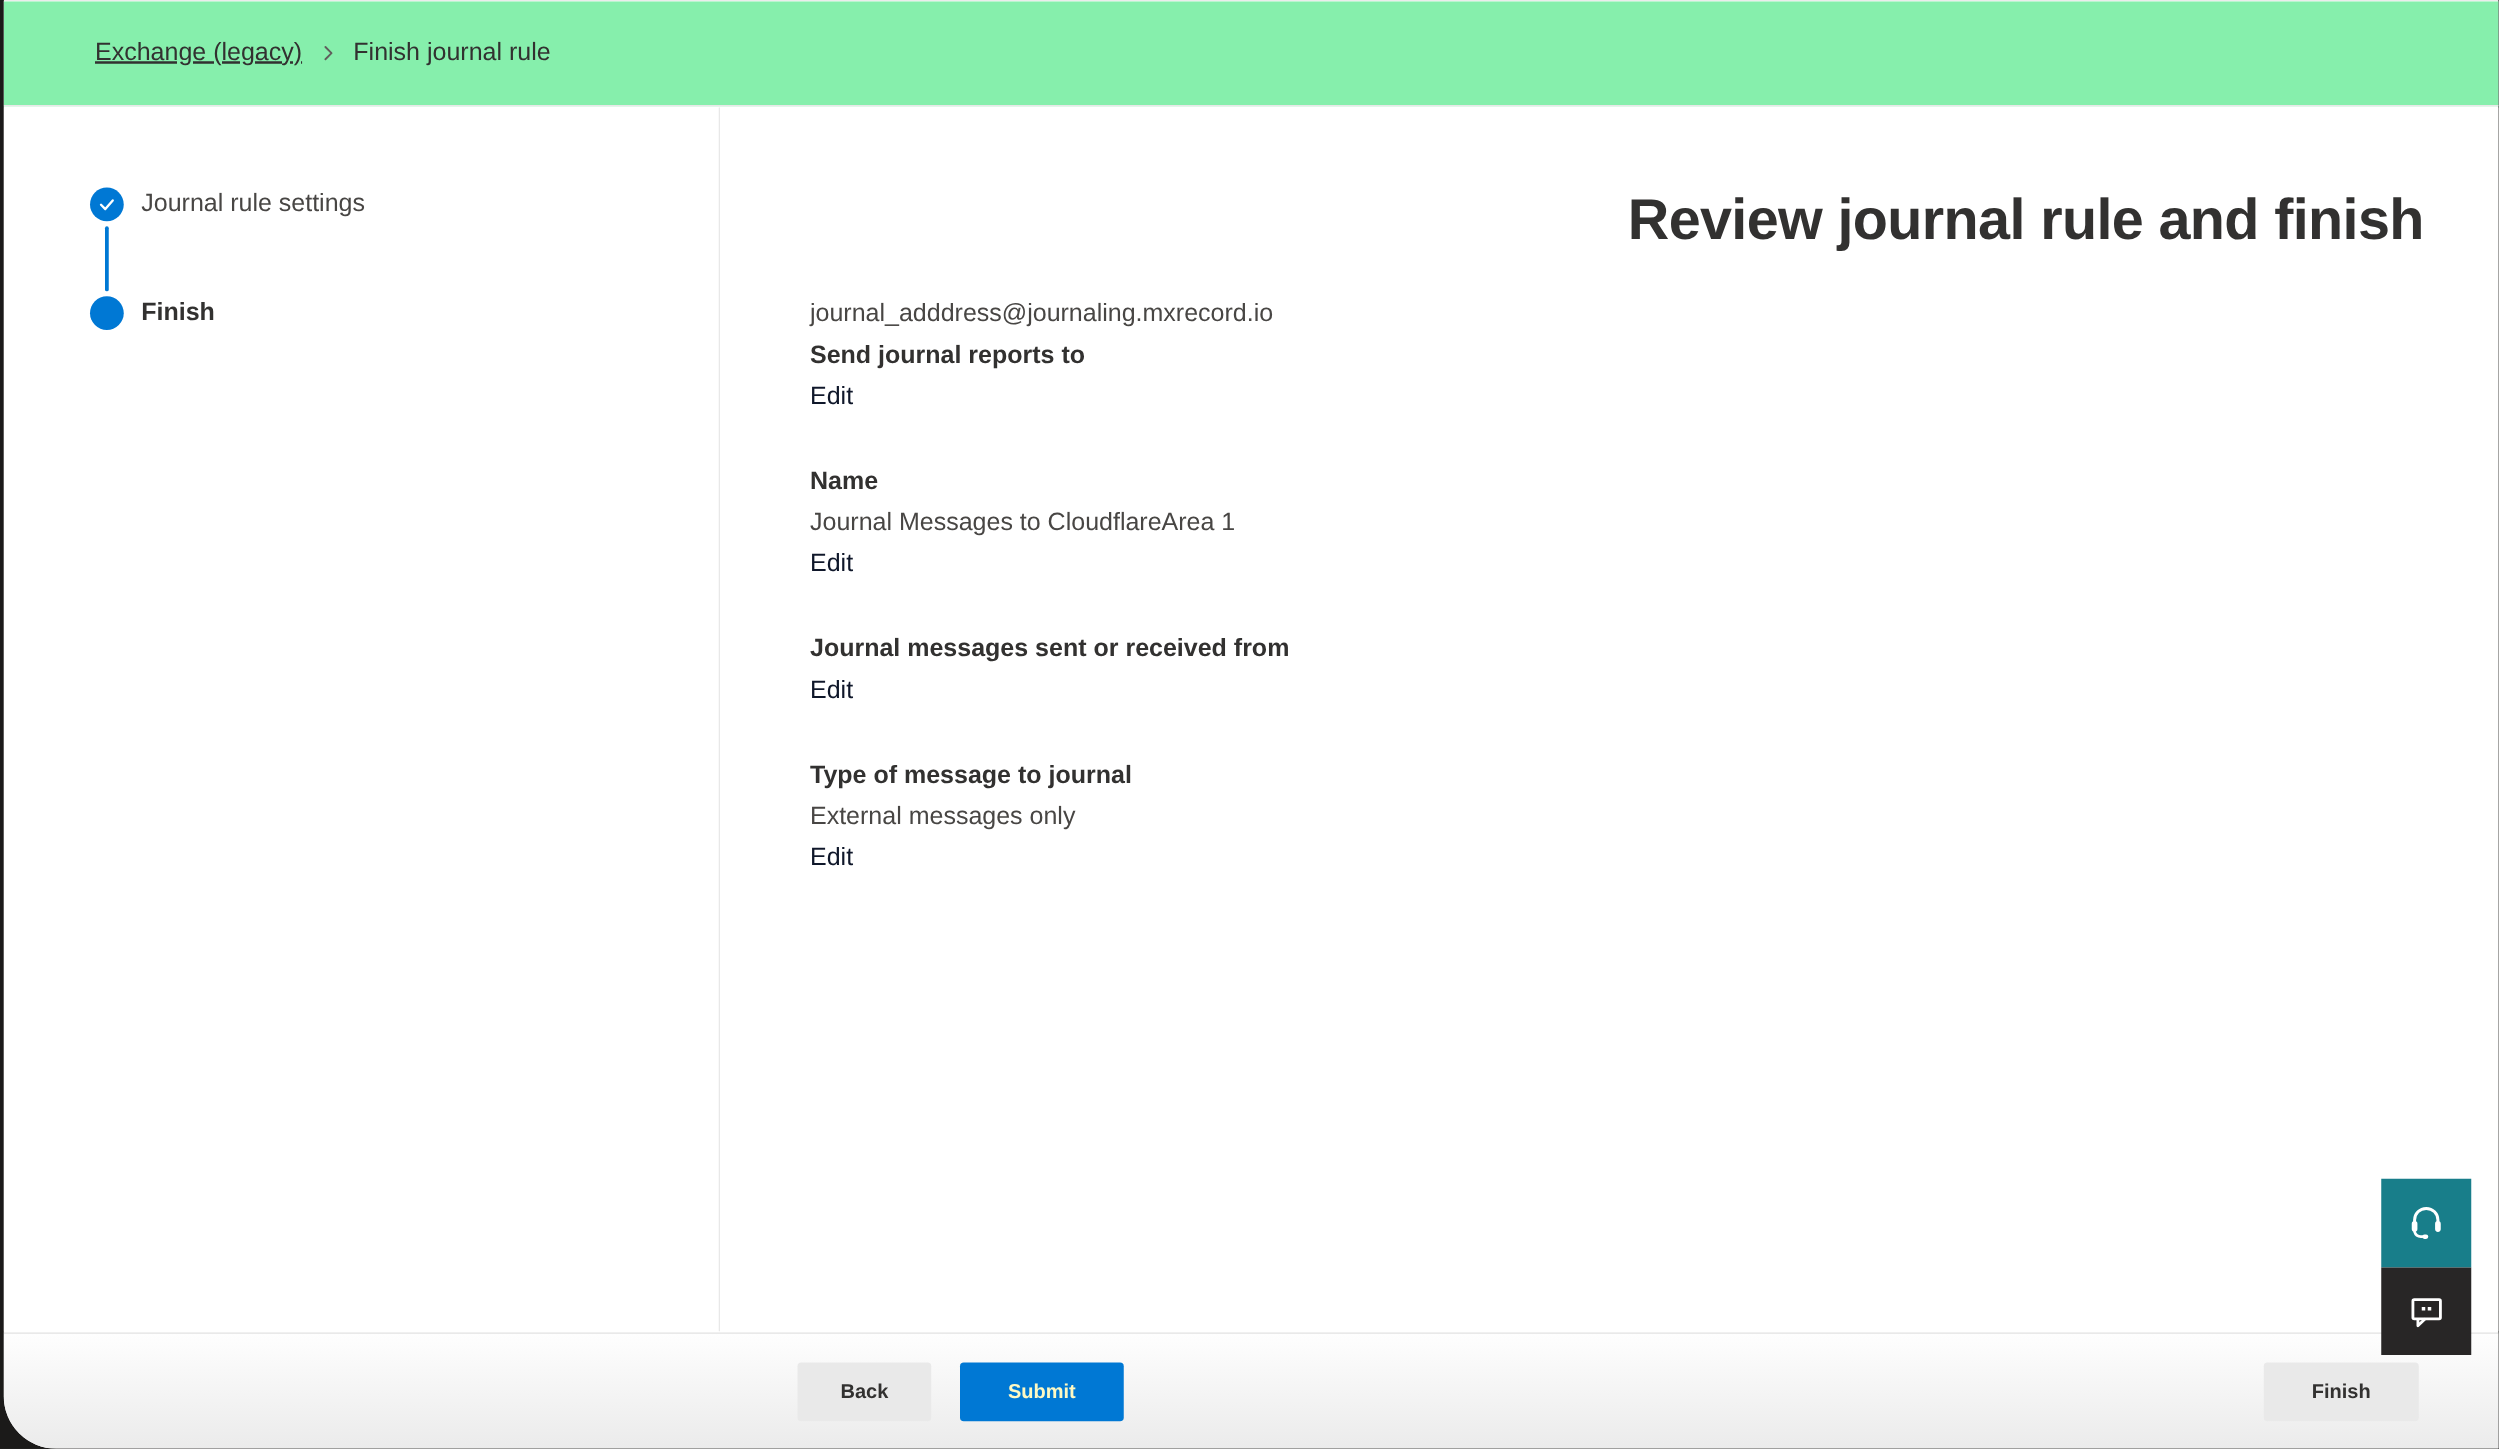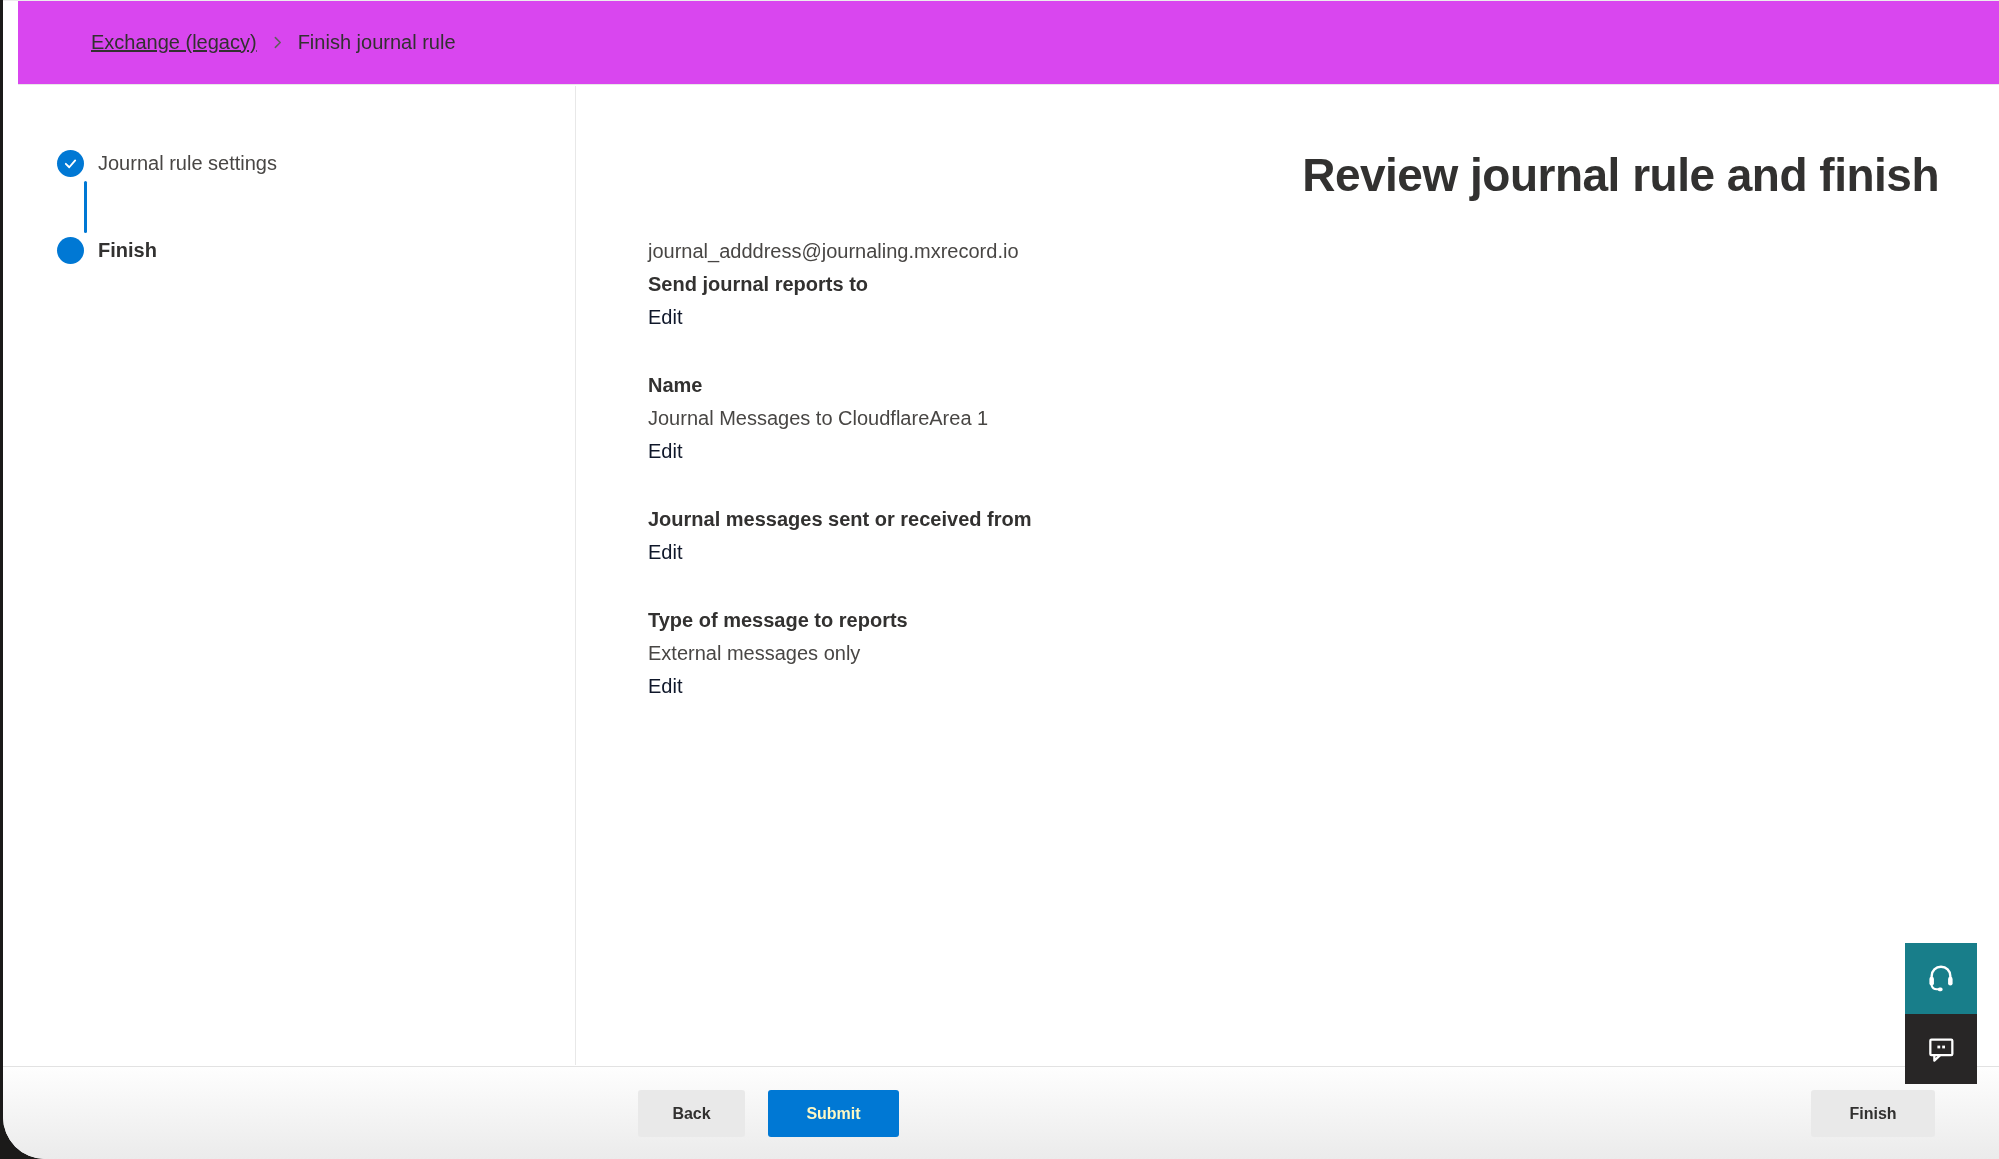--- a/index.html
+++ b/index.html
@@ -20,27 +20,27 @@
     left: 3px; top: 0; right: 0; bottom: 0;
     background: #ffffff;
     border-top: 1px solid #ececec;
     border-bottom-left-radius: 42px;
     overflow: hidden;
   }
 
   
   .header {
     position: absolute;
-    top: 0; left: 15px; right: 0;
+    top: 0; left: 0; right: 0;
     height: 84px;
     border-bottom: 1px solid #e8e8e8;
     display: flex;
     align-items: center;
     padding-left: 73px;
-    background: #d946ef;
+    background: #86efac;
   }
   .breadcrumb { display: flex; align-items: center; font-size: 20px; color: #323130; }
   .breadcrumb-link { text-decoration: underline; color: #323130; cursor: pointer; }
   .breadcrumb-sep { display: flex; align-items: center; margin: 0 14px; }
   .breadcrumb-current { color: #323130; }
 
   
   .content {
     position: absolute;
     top: 85px; bottom: 94px; left: 0; right: 0;
@@ -48,21 +48,21 @@
     background: #fff;
   }
 
   
   .sidebar {
     width: 573px;
     flex: 0 0 573px;
     border-right: 1px solid #e8e8e8;
     position: relative;
   }
-  .step-row { position: absolute; left: 54px; display: flex; align-items: center; }
+  .step-row { position: absolute; left: 69px; display: flex; align-items: center; }
   .step-row-1 { top: 64px; }
   .step-row-2 { top: 151px; }
   .step-circle {
     width: 27px; height: 27px;
     border-radius: 50%;
     background: #0078d4;
     display: flex; align-items: center; justify-content: center;
     flex: 0 0 27px;
   }
   .step-connector {
@@ -186,21 +186,21 @@
           <div class="section-line section-value">Journal Messages to CloudflareArea 1</div>
           <div class="section-line"><span class="edit-link">Edit</span></div>
         </div>
 
         <div class="section">
           <div class="section-line section-label">Journal messages sent or received from</div>
           <div class="section-line"><span class="edit-link">Edit</span></div>
         </div>
 
         <div class="section">
-          <div class="section-line section-label">Type of message to reports</div>
+          <div class="section-line section-label">Type of message to journal</div>
           <div class="section-line section-value">External messages only</div>
           <div class="section-line"><span class="edit-link">Edit</span></div>
         </div>
       </div>
     </div>
 
     <div class="footer">
       <button class="btn btn-secondary btn-back">Back</button>
       <button class="btn btn-submit">Submit</button>
       <button class="btn btn-secondary btn-cancel">Finish</button>

